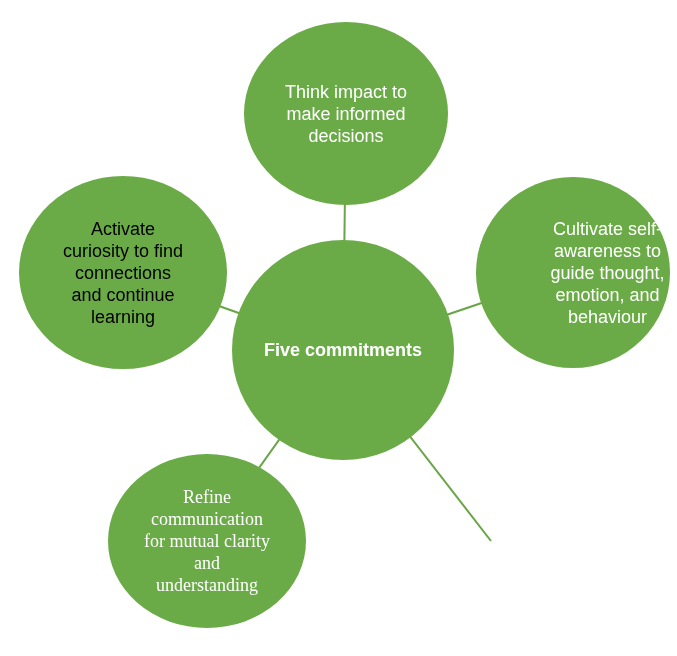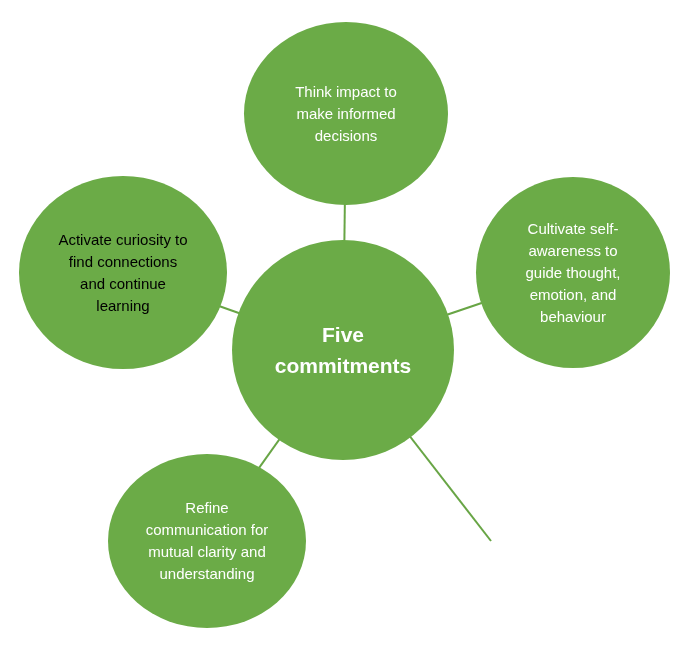--- a/index.html
+++ b/index.html
@@ -25,35 +25,35 @@
     position: absolute;
     border-radius: 50%;
     display: flex;
     align-items: center;
     justify-content: center;
     text-align: center;
     color: #ffffff;
     z-index: 2;
   }
   .label {
-    font-size: 15px;
+    font-size: 18px;
     line-height: 22px;
     display: inline-block;
   }
   
   .circle.center   { left: 232px; top: 240px; width: 222px; height: 220px; }
-  .circle.center .label { font-size: 21px; line-height: 31px; font-weight: bold; max-width: 168px; }
+  .circle.center .label { font-size: 18px; line-height: 31px; font-weight: bold; max-width: 168px; }
   
   .circle.top          { left: 244px; top:  22px; width: 204px; height: 183px; }
   .circle.top .label   { max-width: 142px; }
   .circle.left         { left:  19px; top: 176px; width: 208px; height: 193px; }
   .circle.left .label  { max-width: 131px; }
-  .circle.right        { left: 476px; top: 177px; width: 194px; height: 191px; }
+  .circle.right        { left: 476px; top: 177px; width: 194px; height: 191px; justify-content: flex-end; }
   .circle.right .label { max-width: 125px; }
-  .circle.bottom-left        { left: 108px; top: 454px; width: 198px; height: 174px; }
+  .circle.bottom-left        { left: 108px; top: 454px; width: 198px; height: 174px; font-family: Liberation Serif, serif; }
   .circle.bottom-left .label { max-width: 130px; }
   .circle.bottom-right        { left: 398px; top: 454px; width: 186px; height: 174px; }
   .circle.bottom-right .label { max-width: 135px; }
 </style>
 </head>
 <body>
 
 <div class="canvas" style="background: rgb(255, 255, 255);">
 
   <svg class="connectors" width="677" height="656" viewBox="0 0 677 656">

